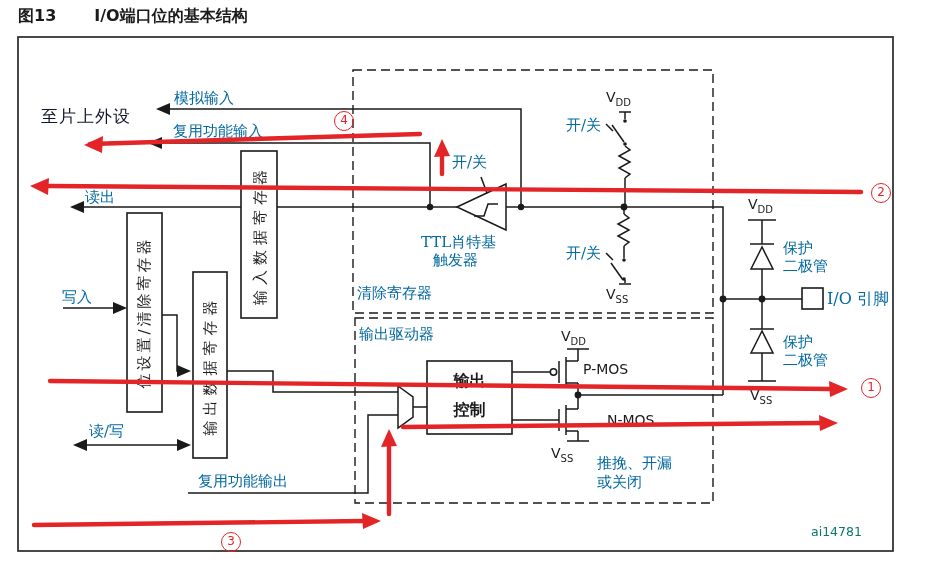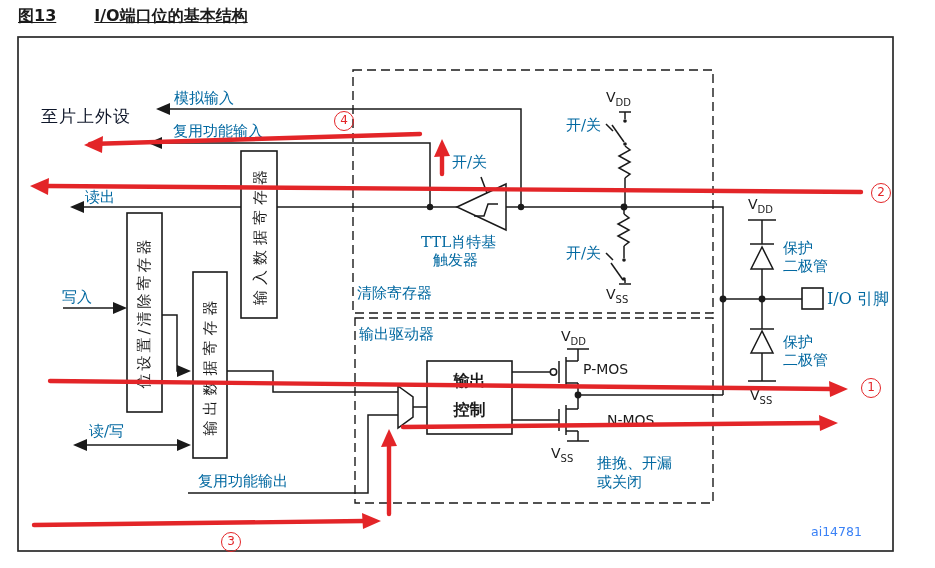--- a/index.html
+++ b/index.html
@@ -6,27 +6,27 @@
   #canvas{position:relative;width:935px;height:568px;background:#ffffff;overflow:hidden;
           font-family:"DejaVu Serif","Liberation Serif",serif;color:#1a1a1a;}
   .abs{position:absolute;white-space:nowrap;}
   .lbl{font-size:15px;color:#0369a1;z-index:3;}
   .lbl-big{font-size:17px;color:#0f172a;z-index:3;letter-spacing:1px;text-align:center;}
   .lbl-sans{font-family:"DejaVu Sans","Liberation Sans",sans-serif;font-size:14px;z-index:3;}
   .pwr{font-family:"DejaVu Sans","Liberation Sans",sans-serif;font-size:14px;z-index:3;}
   .pwr sub{font-size:10px;}
   .vert{z-index:3;font-size:15px;letter-spacing:5px;text-align:center;transform:rotate(-90deg);}
   .title-row{position:absolute;top:6px;left:18px;z-index:3;
-             font-family:"DejaVu Sans","Liberation Sans",sans-serif;font-weight:bold;font-size:16px;text-decoration:underline;}
+             font-family:"DejaVu Sans","Liberation Sans",sans-serif;font-weight:bold;font-size:16px;}
   .title-row .gap{display:inline-block;width:38px;}
   .ctrl-line{position:absolute;left:427px;width:85px;text-align:center;font-size:16px;font-weight:bold;z-index:3;}
   .red-circle{position:absolute;width:18px;height:18px;border:1.6px solid #e32528;border-radius:50%;
               color:#e32528;font-family:"DejaVu Sans","Liberation Sans",sans-serif;
               font-size:12px;line-height:17px;text-align:center;z-index:6;background:transparent;}
-  .watermark{font-family:"DejaVu Sans","Liberation Sans",sans-serif;font-size:12.5px;color:#3b82f6;z-index:3;}
+  .watermark{font-family:"DejaVu Sans","Liberation Sans",sans-serif;font-size:12.5px;color:#0f766e;z-index:3;}
   svg{position:absolute;left:0;top:0;}
   #base-svg{z-index:1;}
   #red-svg{z-index:5;pointer-events:none;}
 </style>
 </head>
 <body>
 
 <div id="canvas">
 
   <svg id="base-svg" width="935" height="568" viewBox="0 0 935 568">

